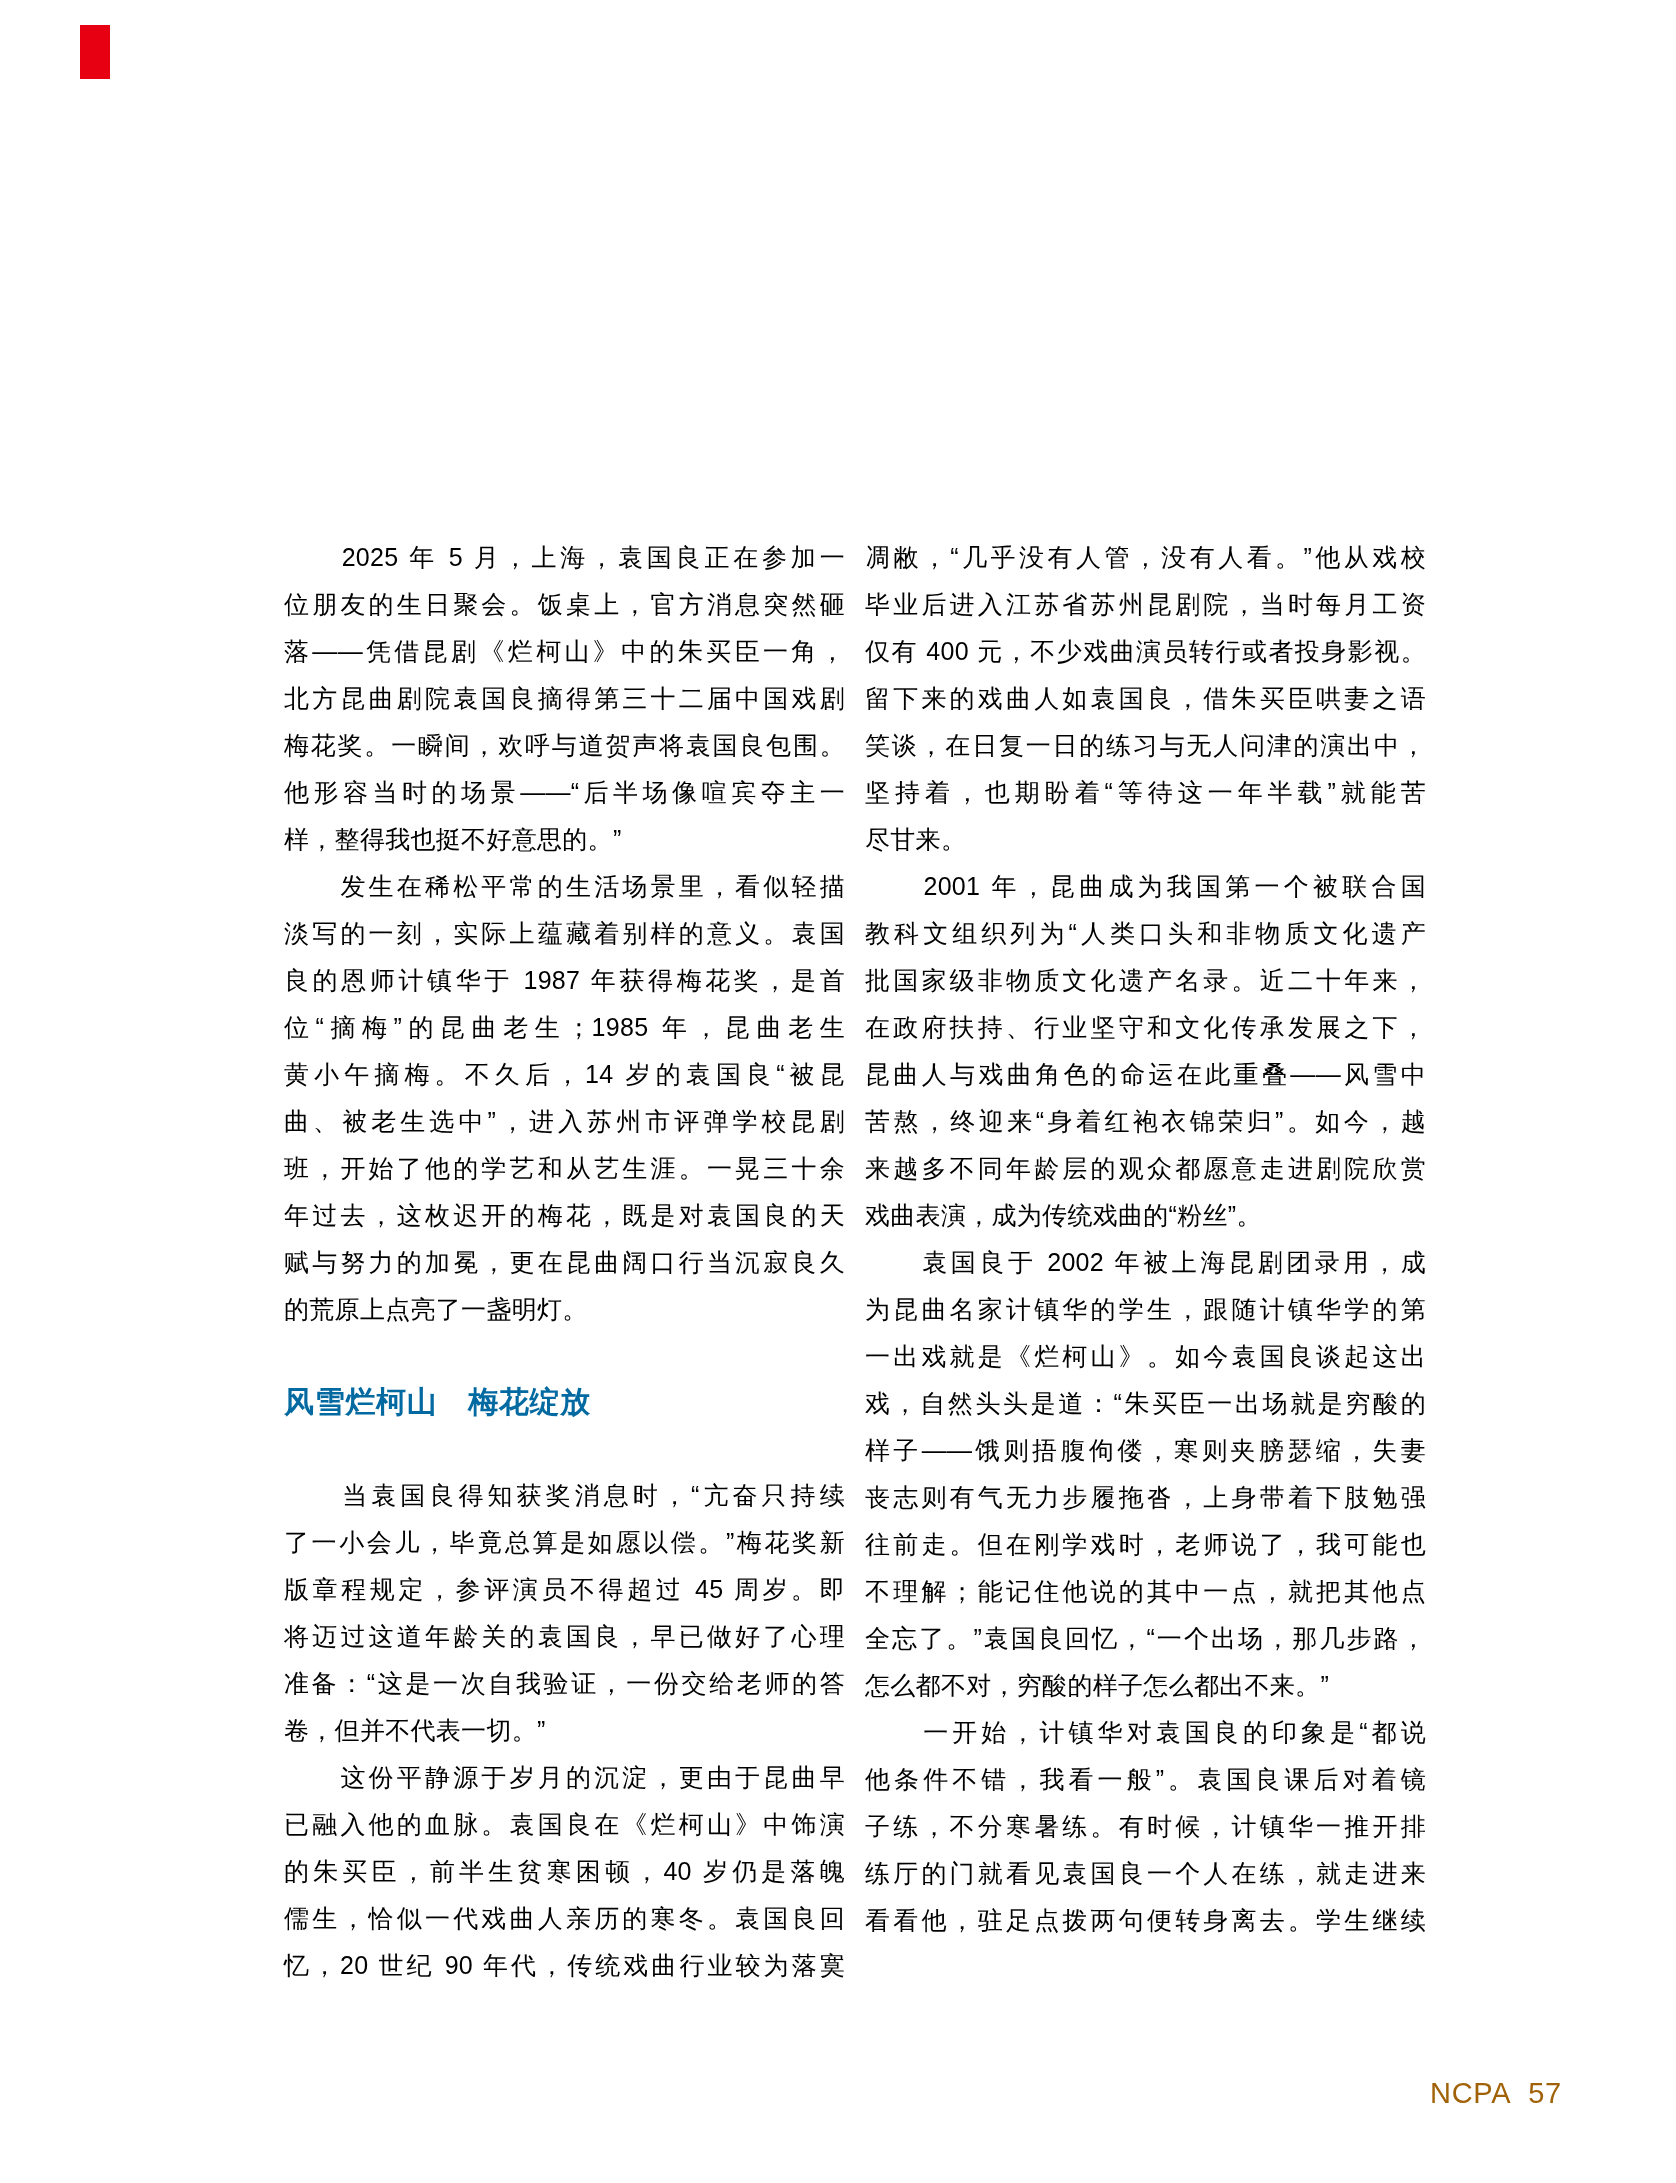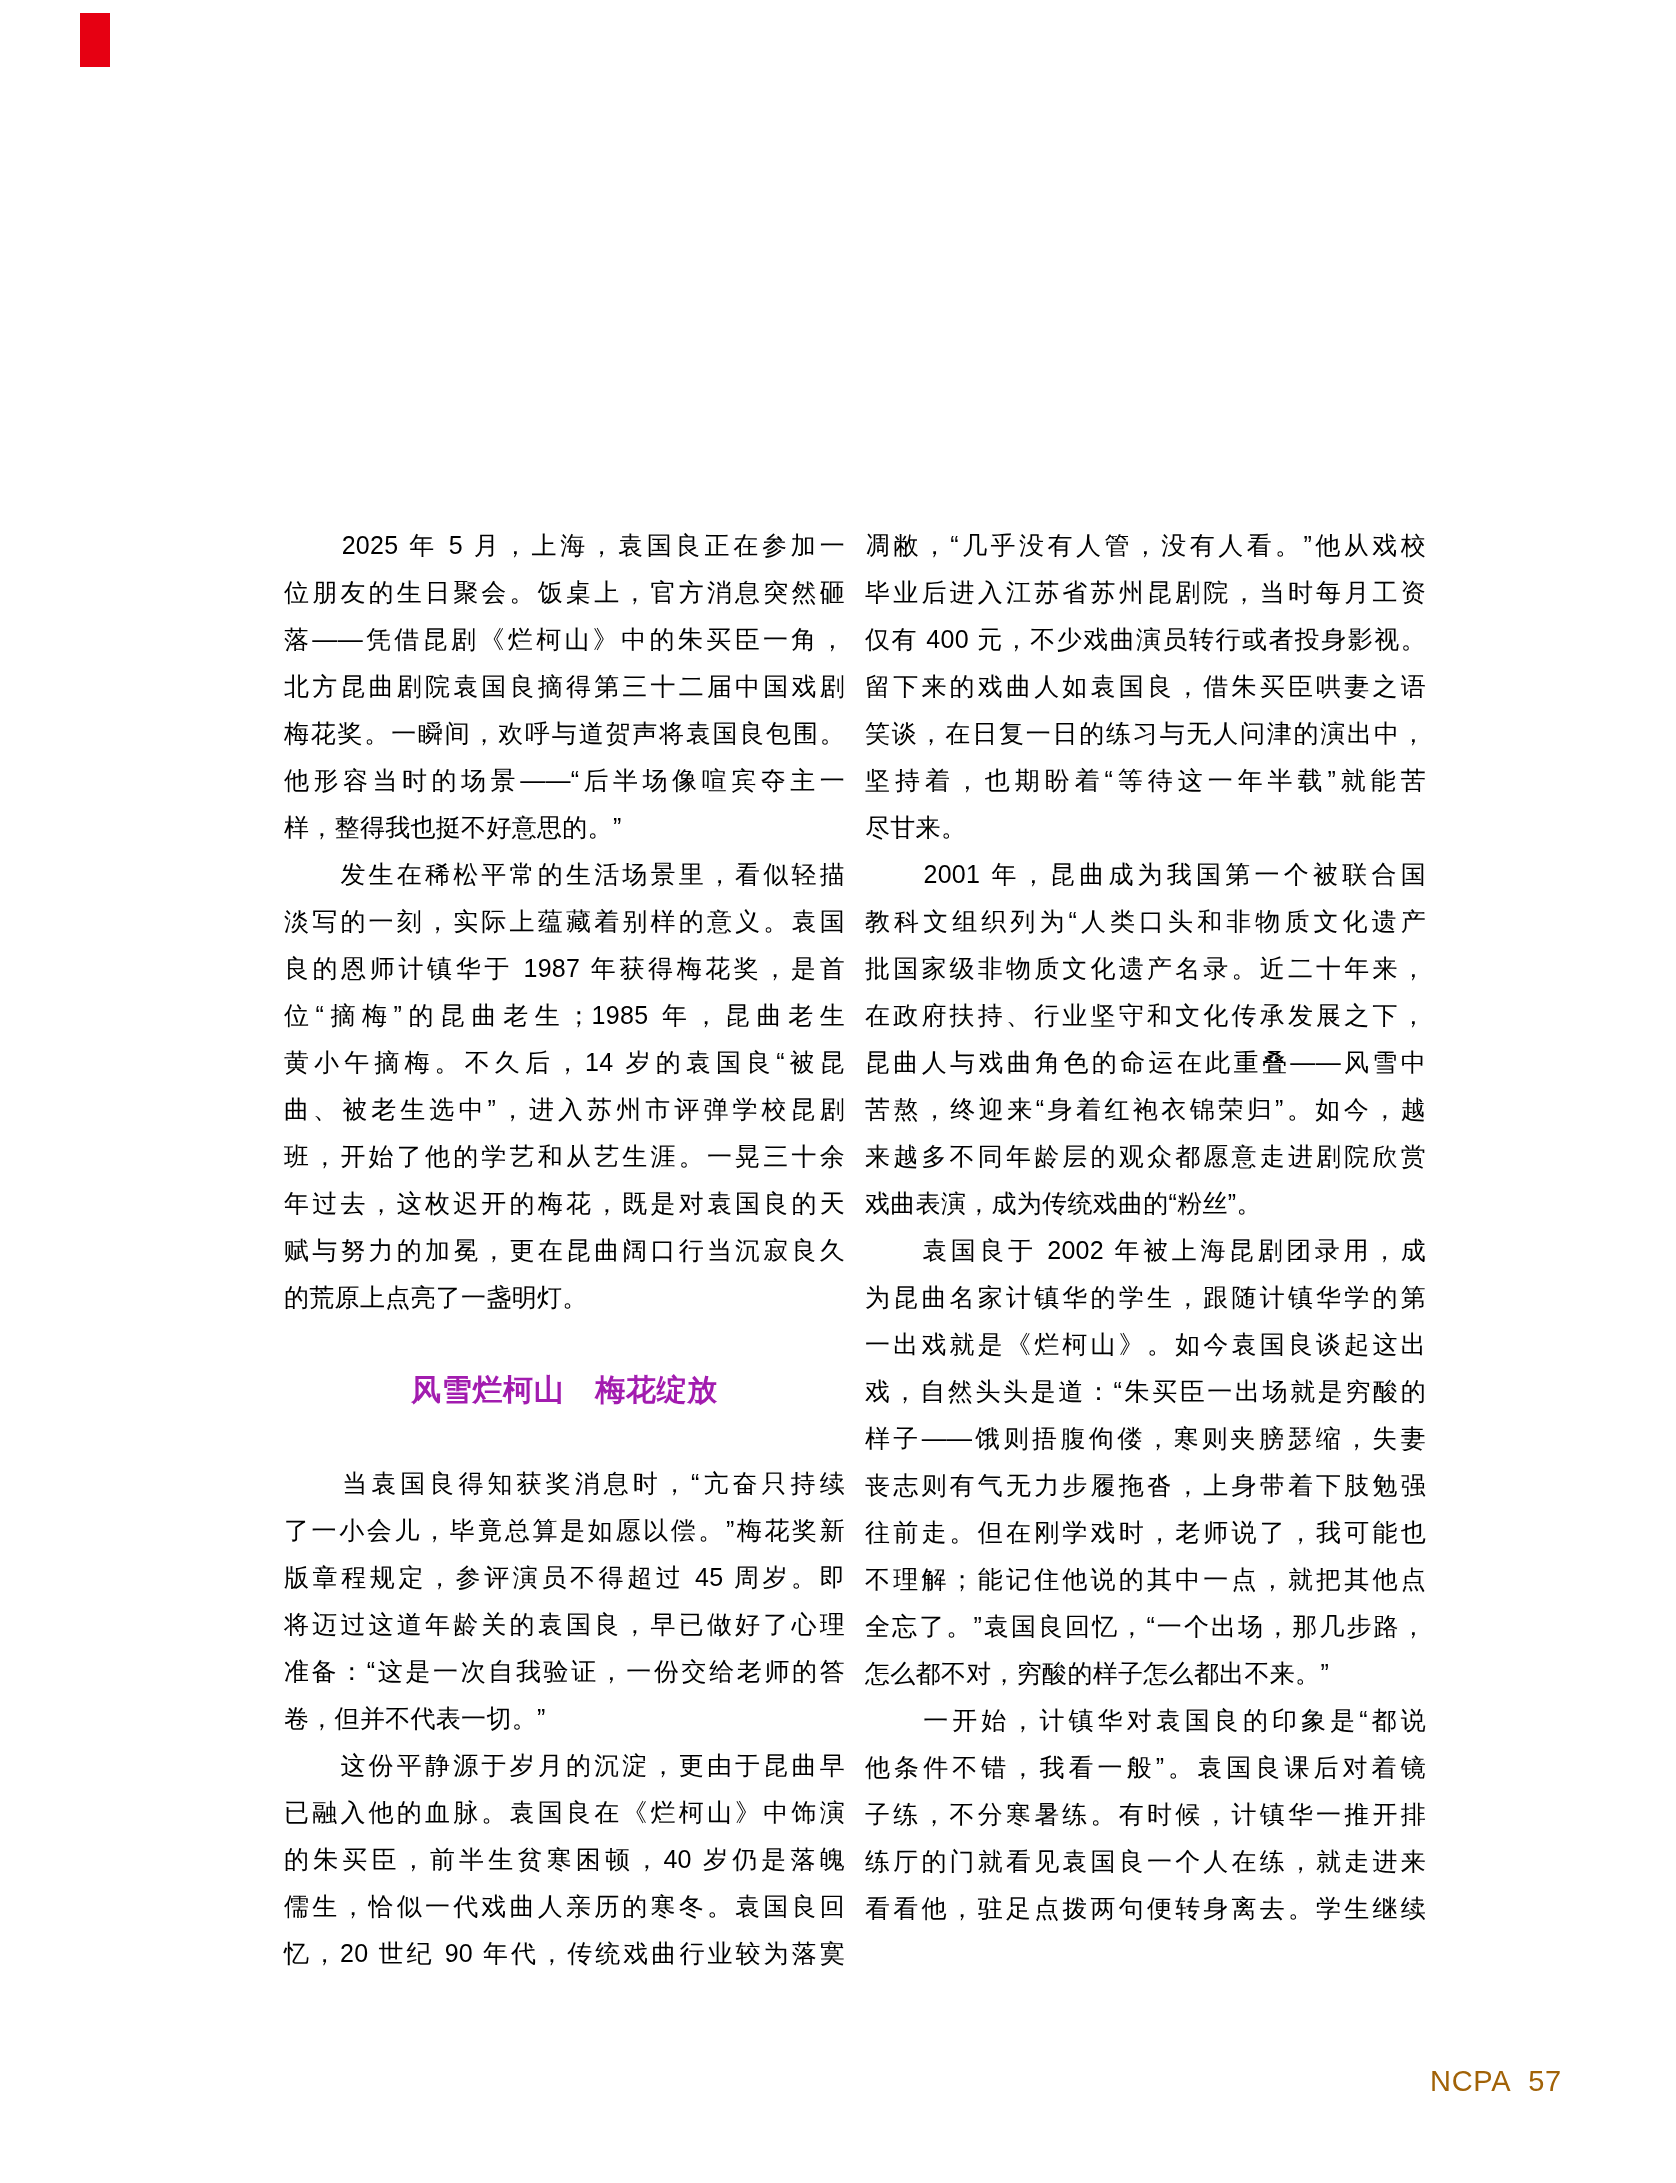--- a/index.html
+++ b/index.html
@@ -4,21 +4,21 @@
 <style>
   html, body { margin: 0; padding: 0; }
   body {
     width: 1676px; height: 2183px;
     background: #ffffff;
     font-family: "Liberation Sans", "DejaVu Sans", sans-serif;
     color: #000000;
     position: relative;
     overflow: hidden;
   }
-  .page { position: absolute; left: 0; top: 0; width: 1676px; height: 1715px; background: #ffffff; }
+  .page { position: absolute; left: 0; top: 12px; width: 1676px; height: 1715px; background: #ffffff; }
 
   .red-mark {
     position: absolute; left: 80px; top: 13.2px;
     width: 30px; height: 54px;
     background: #e60012;
   }
 
   .col { position: absolute; top: 522px; width: 561px; }
   .col-left  { left: 284px; }
   .col-right { left: 865px; }
@@ -30,22 +30,21 @@
     text-align: justify;
     text-align-last: justify;
   }
   .line.pend { text-align-last: left; }
 
   .heading {
     margin: 51px 0 52px 0;
     font-size: 30px; line-height: 36px;
     font-weight: 700;
     letter-spacing: 0.7px;
-    color: #a21caf;
-    text-align: center;
+    color: #0369a1;
   }
 
   .footer {
     position: absolute; left: 1430px; top: 2065px;
     font-size: 29px; line-height: 32px;
     letter-spacing: 0.7px;
     color: #a16207;
     white-space: nowrap;
   }
   .footer .pageno { margin-left: 17px; }

